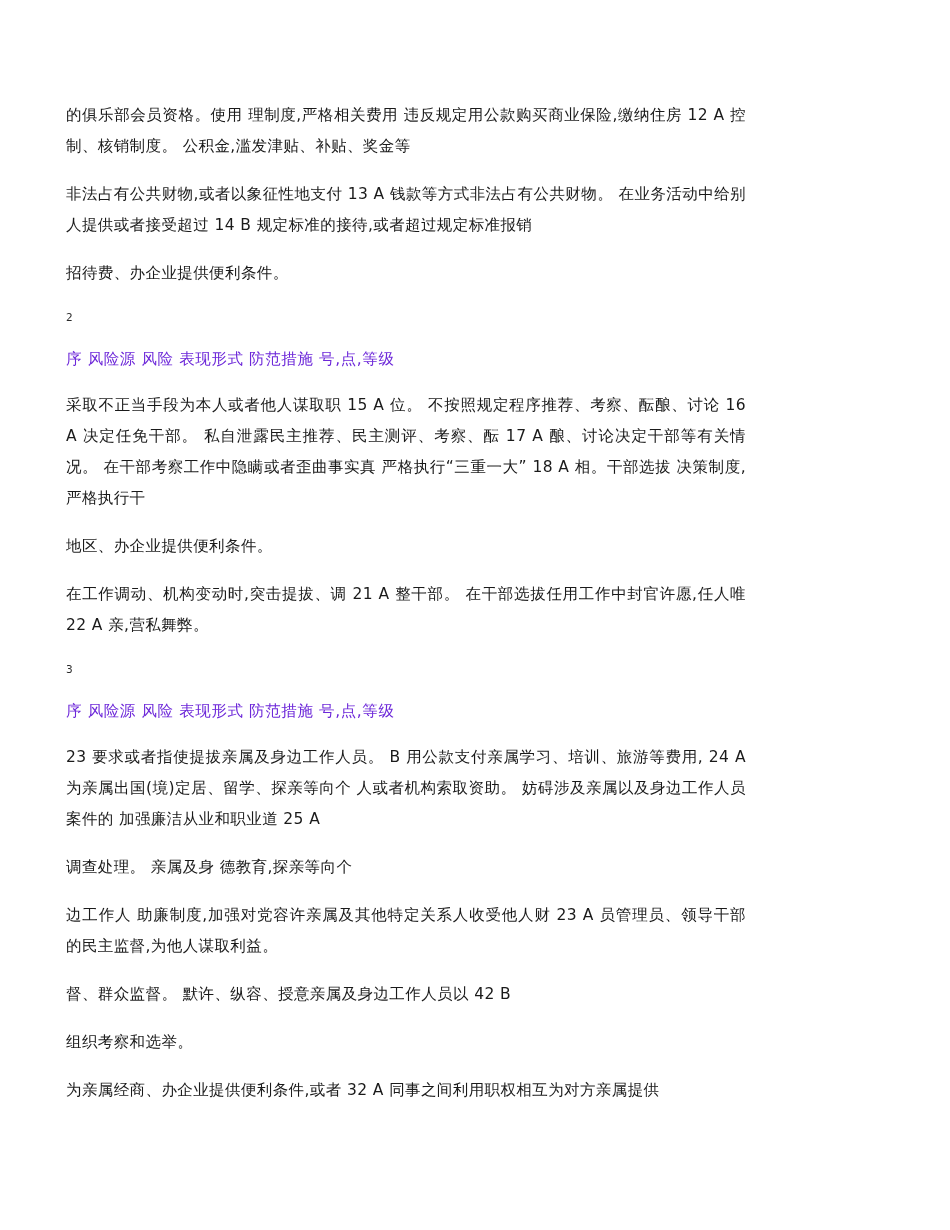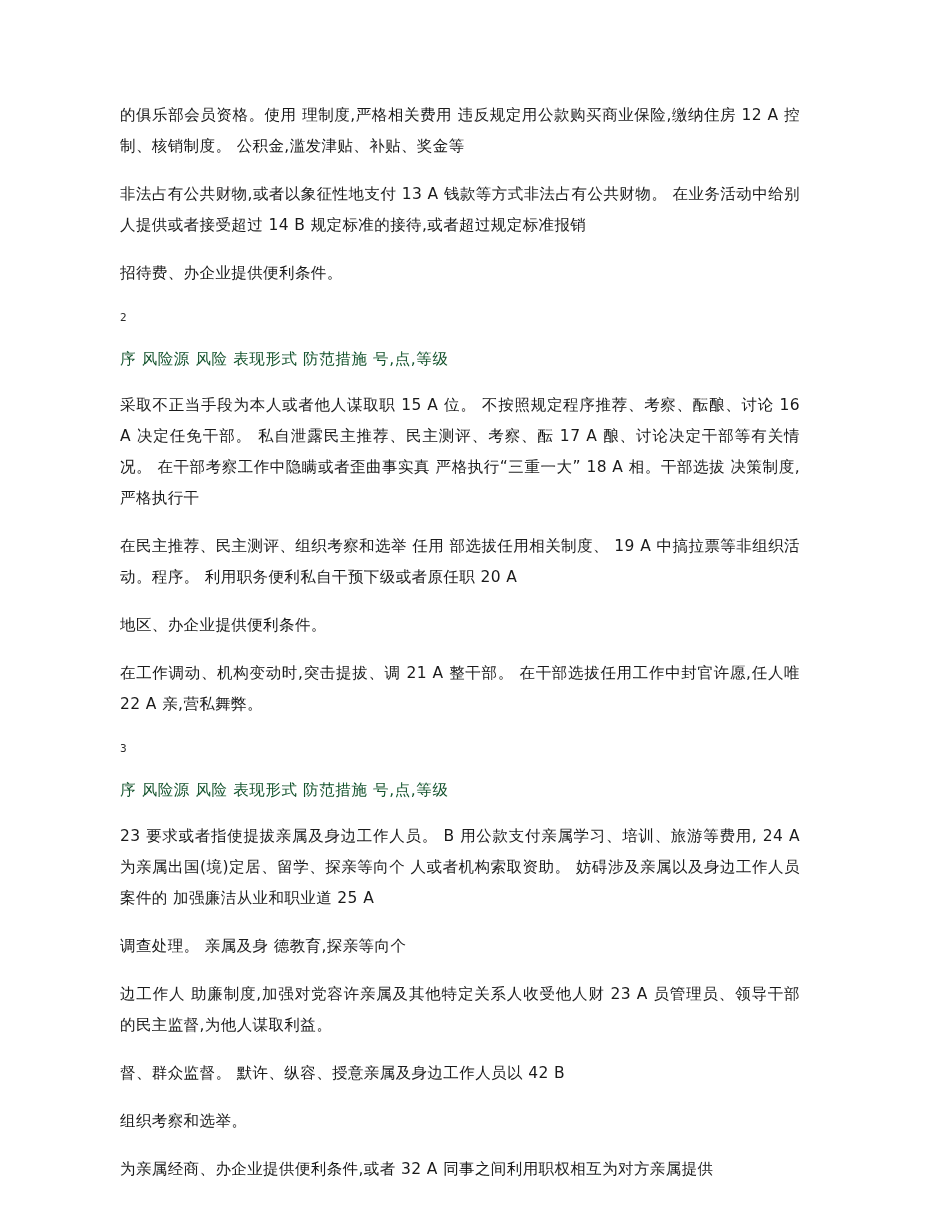--- a/index.html
+++ b/index.html
@@ -11,21 +11,21 @@
     width: 950px;
     height: 1230px;
     font-family: "DejaVu Sans", "Liberation Sans", sans-serif;
     color: #000000;
   }
   .page {
     position: relative;
     width: 950px;
     height: 1230px;
     box-sizing: border-box;
-    padding: 100px 135px 60px 120px;
+    padding: 100px 135px 60px 66px;
     background: #ffffff;
   }
   .doc-body {
     width: 680px;
   }
   .para {
     font-size: 15.5px;
     line-height: 31px;
     letter-spacing: 0.4px;
     text-align: justify;
@@ -37,42 +37,41 @@
     font-size: 10.5px;
     line-height: 22px;
     margin: 0 0 12px 0;
     color: #2a2a2a;
   }
   .tblhead {
     font-size: 15.5px;
     line-height: 30px;
     letter-spacing: 0.6px;
     margin: 16px 0 16px 0;
-    color: #14532d;
+    color: #6d28d9;
   }
 </style>
 </head>
 <body>
 
 <div class="page">
   <div class="doc-body">
 
     <p class="para">的俱乐部会员资格。使用  理制度,严格相关费用  违反规定用公款购买商业保险,缴纳住房 12 A 控制、核销制度。  公积金,滥发津贴、补贴、奖金等</p>
 
     <p class="para">非法占有公共财物,或者以象征性地支付 13 A 钱款等方式非法占有公共财物。  在业务活动中给别人提供或者接受超过 14 B 规定标准的接待,或者超过规定标准报销</p>
 
     <p class="para">招待费、办企业提供便利条件。</p>
 
     <p class="pagenum">2</p>
 
     <p class="tblhead">序  风险源  风险  表现形式  防范措施  号,点,等级</p>
 
     <p class="para">采取不正当手段为本人或者他人谋取职 15 A 位。  不按照规定程序推荐、考察、酝酿、讨论 16 A 决定任免干部。  私自泄露民主推荐、民主测评、考察、酝 17 A 酿、讨论决定干部等有关情况。  在干部考察工作中隐瞒或者歪曲事实真 严格执行“三重一大” 18 A 相。干部选拔 决策制度,严格执行干</p>
 
-    <p class="para">在民主推荐、民主测评、组织考察和选举  任用  部选拔任用相关制度、  19 A 中搞拉票等非组织活动。程序。  利用职务便利私自干预下级或者原任职 20 A</p>
 
     <p class="para">地区、办企业提供便利条件。</p>
 
     <p class="para">在工作调动、机构变动时,突击提拔、调 21 A 整干部。  在干部选拔任用工作中封官许愿,任人唯 22 A 亲,营私舞弊。</p>
 
     <p class="pagenum">3</p>
 
     <p class="tblhead">序  风险源  风险  表现形式  防范措施  号,点,等级</p>
 
     <p class="para">23 要求或者指使提拔亲属及身边工作人员。  B 用公款支付亲属学习、培训、旅游等费用, 24 A 为亲属出国(境)定居、留学、探亲等向个 人或者机构索取资助。  妨碍涉及亲属以及身边工作人员案件的  加强廉洁从业和职业道 25 A</p>

